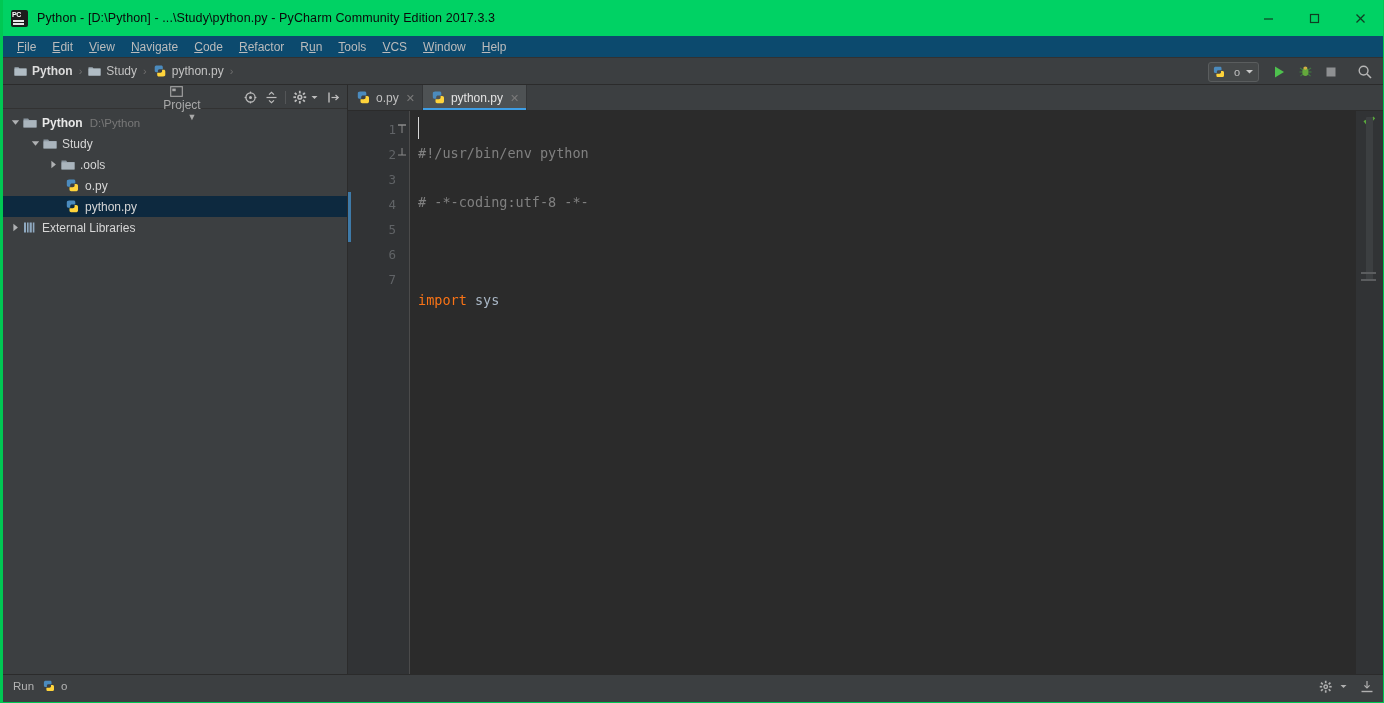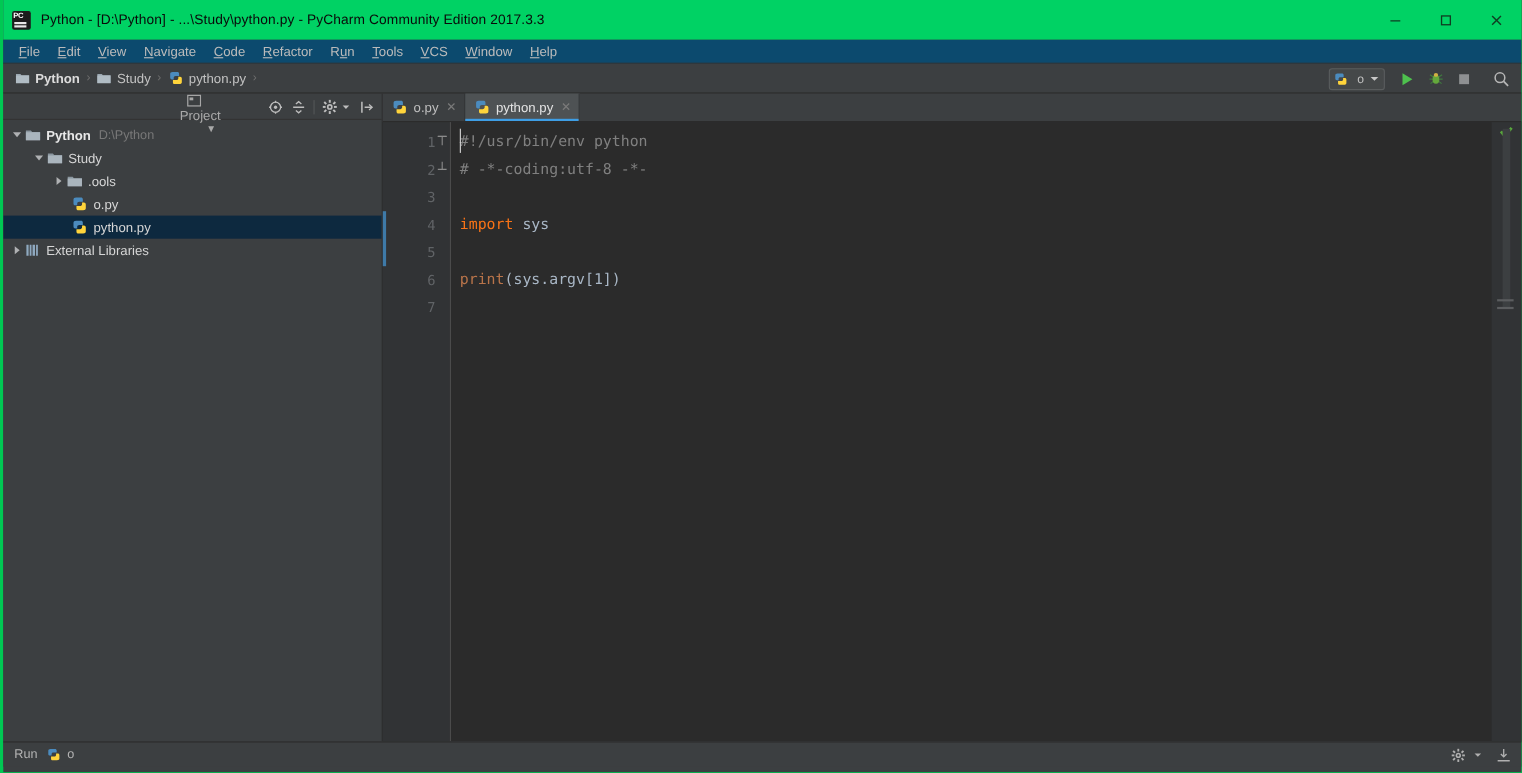--- a/index.html
+++ b/index.html
@@ -235,20 +235,21 @@
     padding-left: 8px;
     font-family: "DejaVu Sans Mono", monospace;
     font-size: 13.5px;
     color: #a9b7c6;
     position: relative;
     min-width: 0;
   }
   .cline {
     height: 25px; line-height: 25px;
     white-space: pre;
+    margin-top: 24px;
   }
   .c-comment { color: #808080; }
   .c-kw { color: #f97316; }
   .c-fn { color: #b9744a; }
   .c-plain { color: #a9b7c6; }
   .caret {
     position: absolute;
     left: 8px; top: 6px;
     width: 1px; height: 22px;
     background: #d8d8d8;
@@ -615,21 +616,20 @@
           </div>
         </div>
 
         <div class="code">
           <div class="caret"></div>
           <div class="cline"><span class="c-comment">#!/usr/bin/env python</span></div>
           <div class="cline"><span class="c-comment"># -*-coding:utf-8 -*-</span></div>
           <div class="cline"><span class="c-plain"></span></div>
           <div class="cline"><span class="c-kw">import</span><span class="c-plain"> sys</span></div>
           <div class="cline"><span class="c-plain"></span></div>
-          <div class="cline"><span class="c-fn">print</span><span class="c-plain">(sys.argv[1])</span></div>
         </div>
 
         <div class="editor-rightbar">
           <div class="ok-check">
             <svg width="13" height="13" viewBox="0 0 13 13">
                 <path d="M1.5 5.5l3.4 4.2 6.3-7.4" fill="none" stroke="#59a83c" stroke-width="2.6"></path>
               </svg>
           </div>
           <div class="scroll-thumb"></div>
           <div class="scroll-tick" style="top:161px;"></div>

